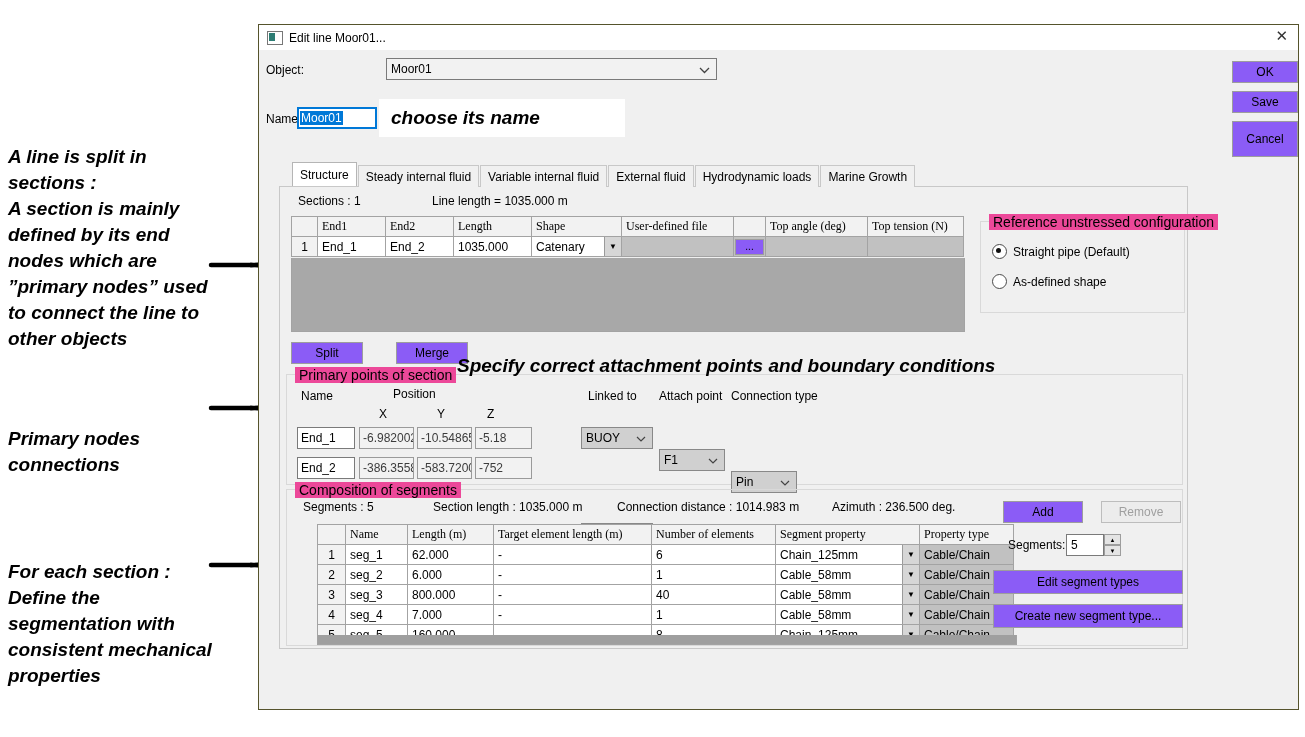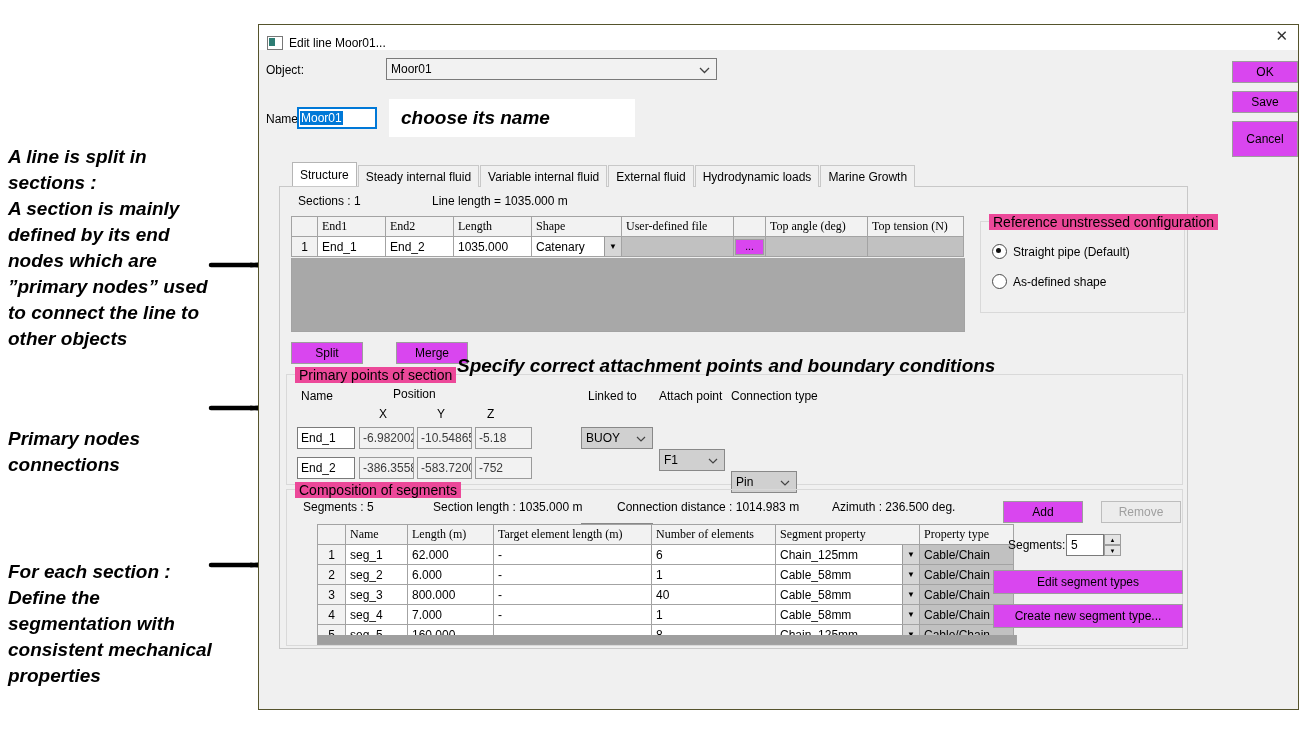--- a/index.html
+++ b/index.html
@@ -4,33 +4,33 @@
 <style>
   html,body{margin:0;padding:0;}
   body{width:1305px;height:737px;background:#ffffff;position:relative;overflow:hidden;
        font-family:"Liberation Sans",sans-serif;color:#000;}
   .abs{position:absolute;}
 
   
   .dialog{left:258px;top:24px;width:1041px;height:686px;background:#f0f0f0;
           border:1px solid #55532c;box-sizing:border-box;}
   .titlebar{position:absolute;left:0;top:0;right:0;height:25px;background:#ffffff;
-            display:flex;align-items:flex-end;}
+            display:flex;align-items:center;}
   .title-text{font-size:12px;margin-left:6px;}
   .app-icon{width:14px;height:12px;margin-left:8px;border:1px solid #777;background:#fff;position:relative;}
   .app-icon::after{content:'';position:absolute;left:1px;top:1px;width:6px;height:8px;background:#2e7d74;}
   .close-x{position:absolute;right:10px;top:2px;font-size:15px;font-weight:400;color:#333;cursor:pointer;}
 
   .lbl{font-size:12px;}
   .combo{box-sizing:border-box;background:#f2f2f2;border:1px solid #7a7a7a;height:22px;
          display:flex;align-items:center;font-size:12px;padding:0 4px;position:relative;}
   .combo .chev{position:absolute;right:6px;top:8px;}
   .combo-gray{background:#d0d0d0;border:1px solid #888;}
 
-  .win-btn{box-sizing:border-box;background:#d946ef;border:1px solid #9d9d9d;font-size:12px;
+  .win-btn{box-sizing:border-box;background:#8b5cf6;border:1px solid #9d9d9d;font-size:12px;
            display:flex;align-items:center;justify-content:center;cursor:pointer;}
   .win-btn.disabled{color:#9f9f9f;border-color:#bdbdbd;background:#ececec;cursor:default;}
 
   .name-input{box-sizing:border-box;background:#fff;border:2px solid #0078d7;height:22px;
               display:flex;align-items:center;font-size:12px;padding:0 1px;}
   .name-input .sel{background:#0078d7;color:#fff;padding:0 1px;}
 
   .ann{font-weight:bold;font-style:italic;white-space:pre-line;font-size:19px;line-height:26px;}
   .ann-box{background:#ffffff;display:flex;align-items:center;padding-left:12px;}
 
@@ -115,21 +115,21 @@
   </div>
 
   <div class="abs win-btn" style="left:973px;top:36px;width:66px;height:22px;">OK</div>
   <div class="abs win-btn" style="left:973px;top:66px;width:66px;height:22px;">Save</div>
   <div class="abs win-btn" style="left:973px;top:96px;width:66px;height:36px;">Cancel</div>
 
   <div class="abs lbl" style="left:7px;top:87px;">Name:</div>
   <div class="abs name-input" style="left:38px;top:82px;width:80px;">
     <span class="sel">Moor01</span>
   </div>
-  <div class="abs ann ann-box" style="left:130px;top:74px;width:234px;height:38px;">choose its name</div>
+  <div class="abs ann ann-box" style="left:120px;top:74px;width:234px;height:38px;">choose its name</div>
 
   <div class="abs" style="left:27px;top:139px;z-index:2;">
     <span class="tab active">Structure</span><span class="tab">Steady internal fluid</span><span class="tab">Variable internal fluid</span><span class="tab">External fluid</span><span class="tab">Hydrodynamic loads</span><span class="tab">Marine Growth</span>
   </div>
 
   <div class="abs panel" style="left:20px;top:161px;width:909px;height:463px;">
 
     <div class="abs lbl" style="left:18px;top:7px;">Sections : 1</div>
     <div class="abs lbl" style="left:152px;top:7px;">Line length = 1035.000 m</div>
 

